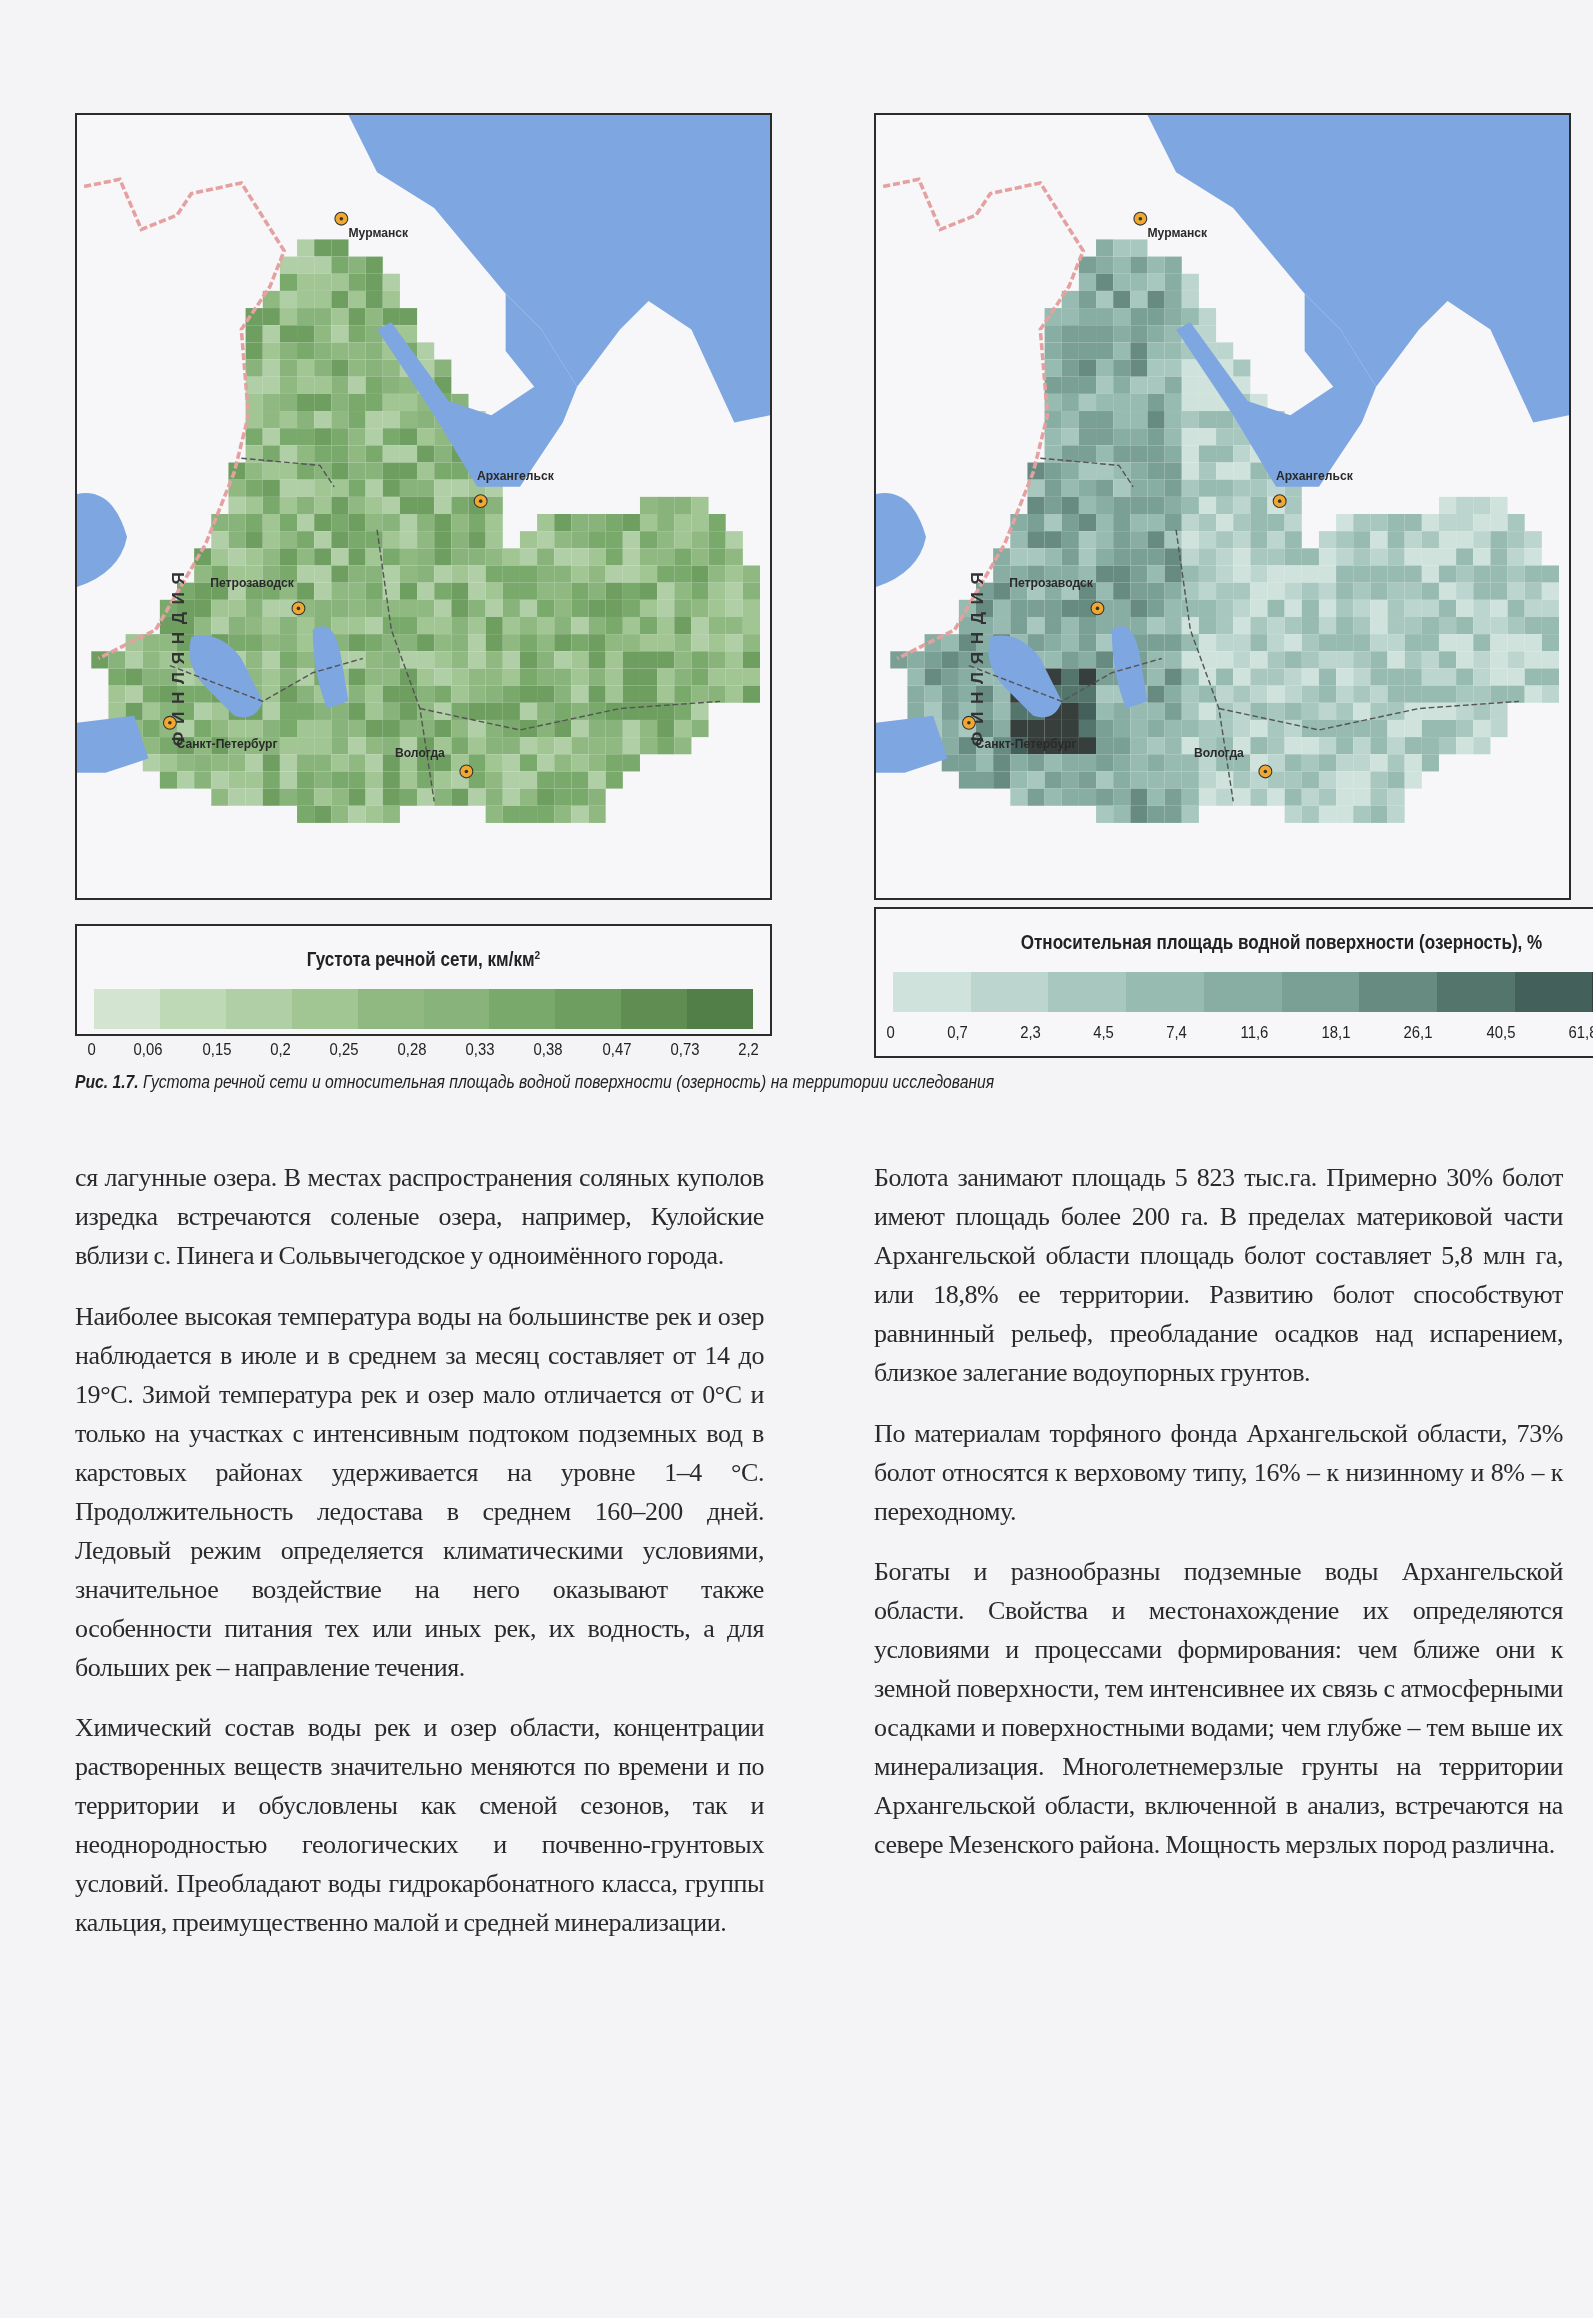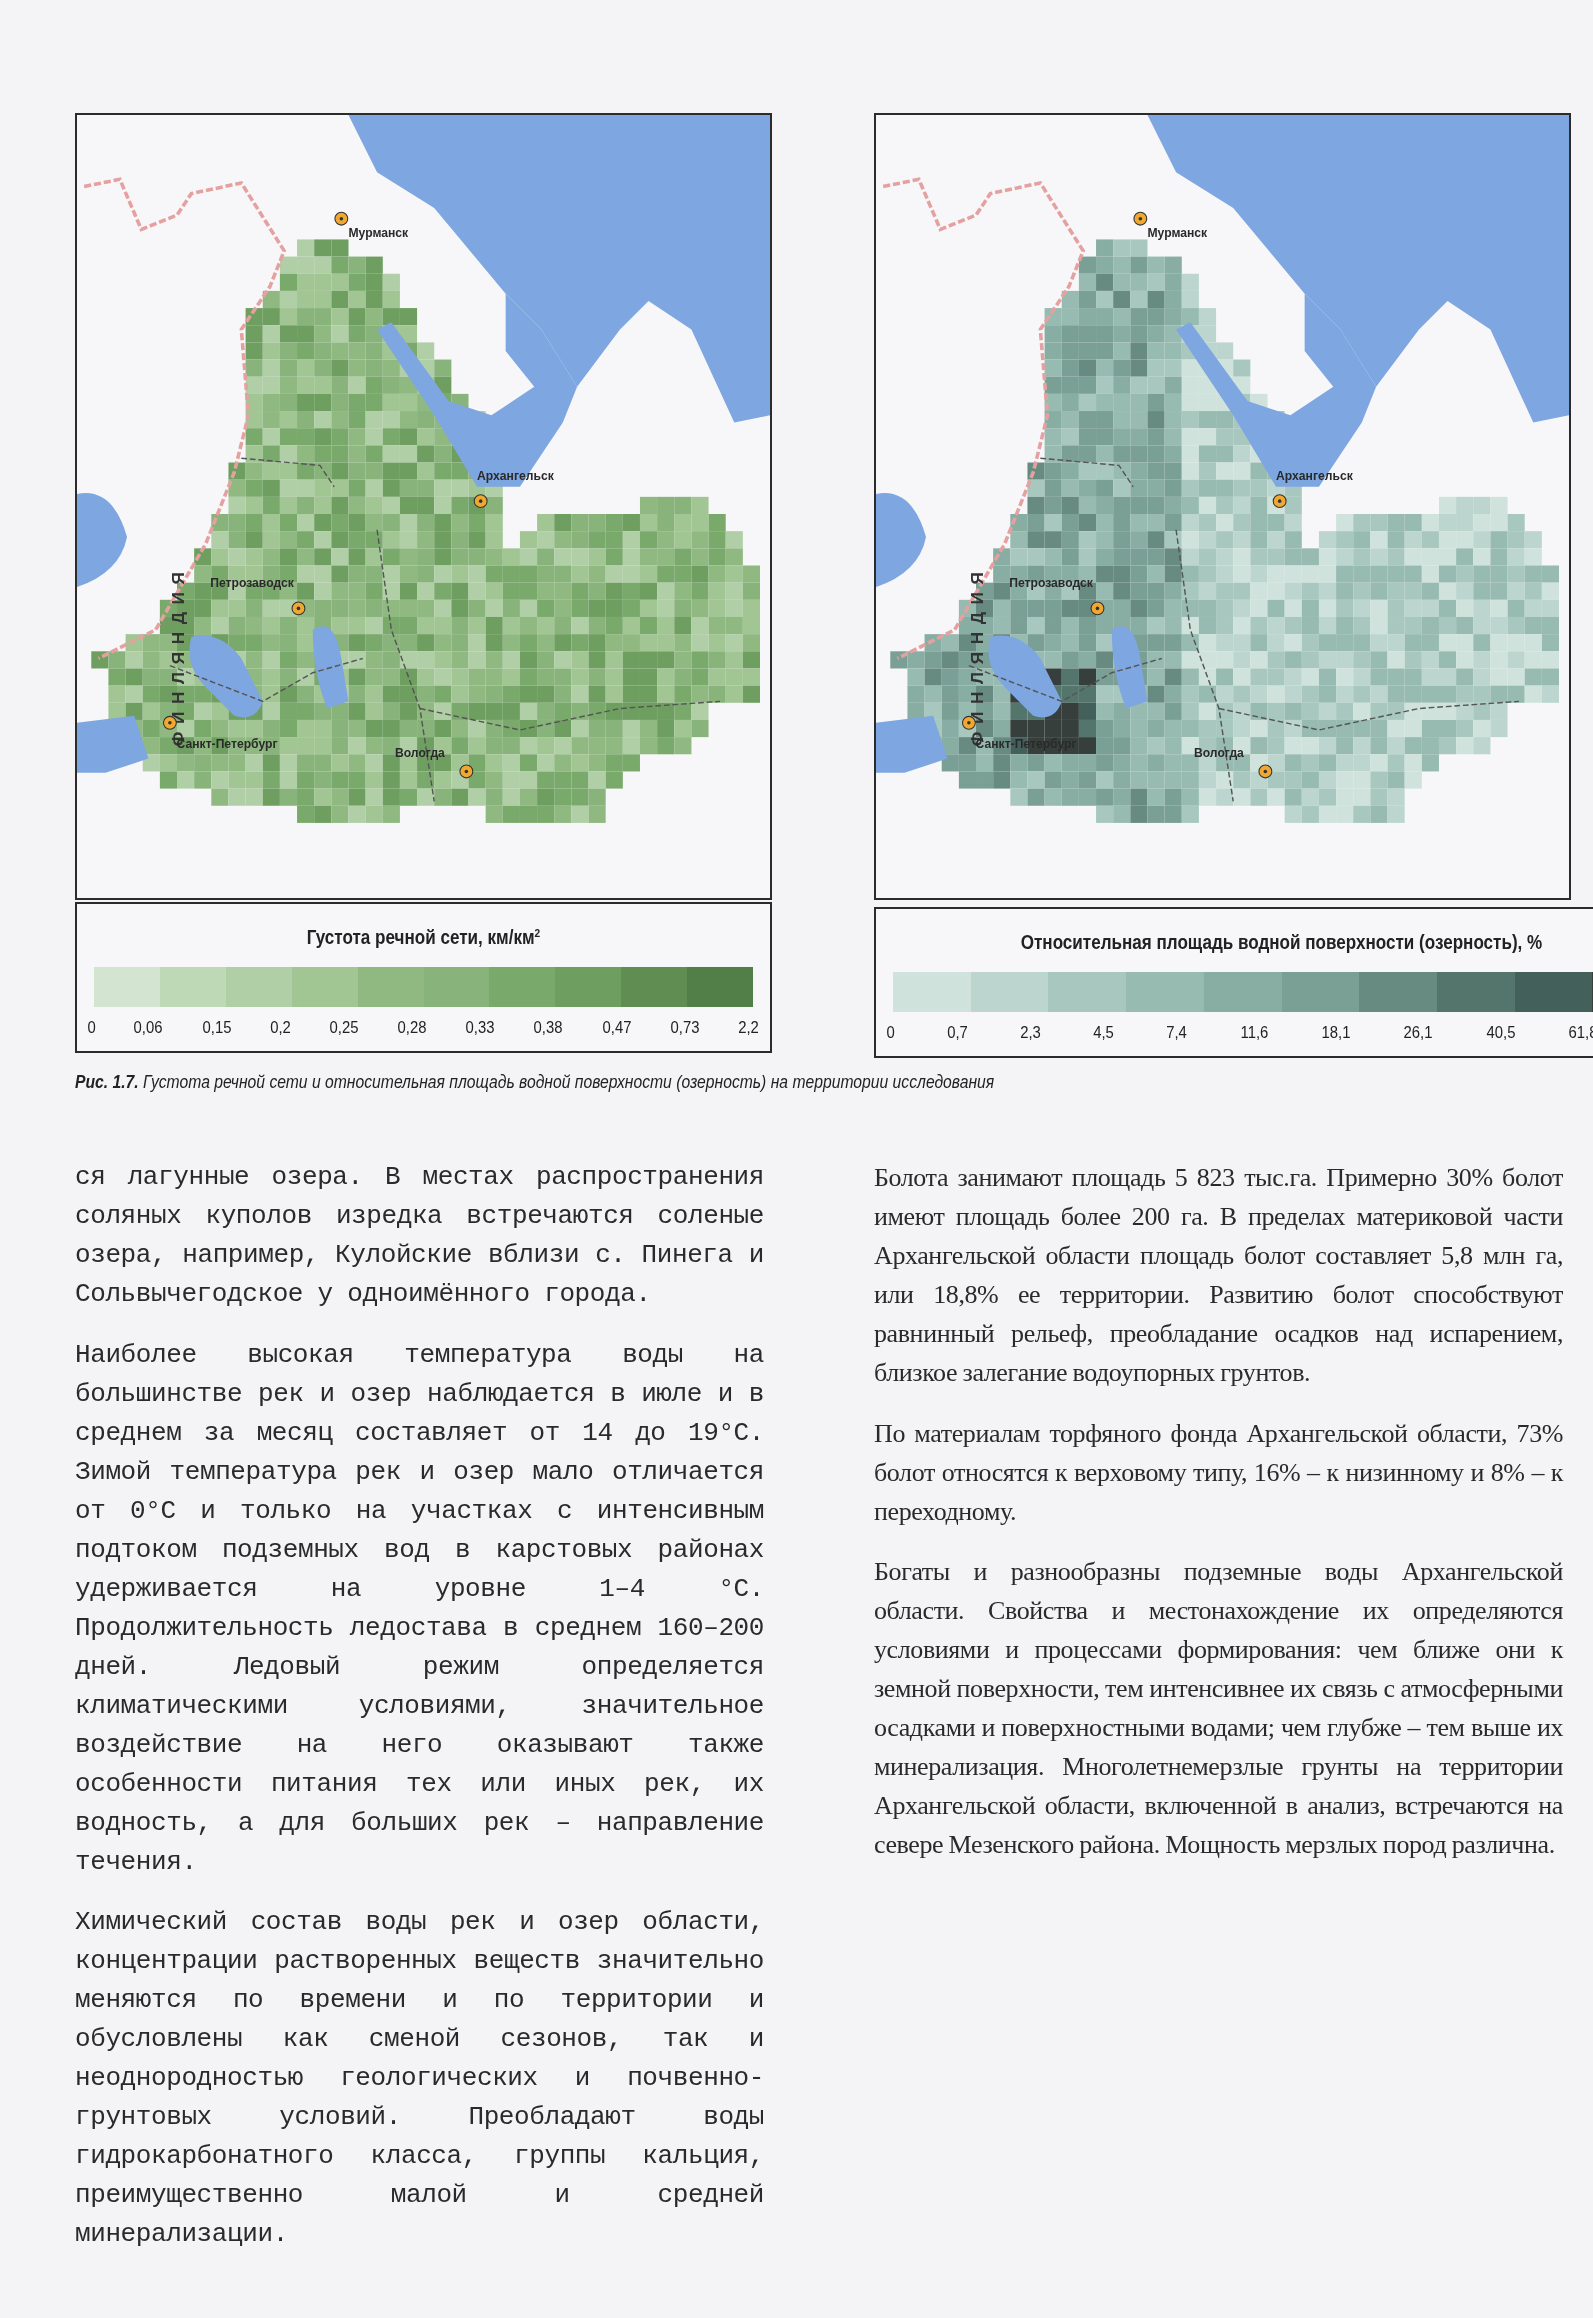--- a/index.html
+++ b/index.html
@@ -7,42 +7,42 @@
     width:1594px; height:2319px; background:#f4f4f6; position:relative; overflow:hidden;
     font-family:"Liberation Serif", serif; color:#2a2a2a;
   }
   .panel { position:absolute; border:2.2px solid #2b2b2b; background:#f7f7f9; box-sizing:border-box; }
   #map-left  { left:75px; top:113px; width:697px; height:787px; }
   #map-right { left:874px; top:113px; width:697px; height:787px; }
   .map-svg { position:absolute; left:0; top:0; width:100%; height:100%; }
   .city-label { font-family:"Liberation Sans", sans-serif; font-weight:bold; font-size:17px; fill:#2a2a2a; }
   .country-label { font-family:"Liberation Sans", sans-serif; font-weight:bold; font-size:24px; fill:#333; letter-spacing:2px; }
 
-  #legend-left  { left:75px; top:902px; width:697px; height:151px; }
+  #legend-left  { left:75px; top:924px; width:697px; height:112px; }
   #legend-right { left:874px; top:907px; width:815px; height:151px; }
   .legend-title {
     position:absolute; left:0; right:0; top:21.6px; text-align:center;
     font-family:"Liberation Sans", sans-serif; font-weight:bold; font-size:19.4px; color:#222;
     transform:scaleX(0.88);
   }
   .legend-title sup { font-size:11.5px; }
   .legend-bar { position:absolute; left:17px; right:17px; top:63px; height:40px; display:flex; }
   .legend-bar .sw { flex:1; height:100%; }
   .legend-ticks { position:absolute; left:10px; right:10px; top:114px; height:23px; display:flex; justify-content:space-between; }
   .legend-ticks span { font-family:"Liberation Sans", sans-serif; font-size:16.5px; color:#222; transform:scaleX(0.9); display:inline-block; }
 
   #caption {
     position:absolute; left:75px; top:1071px; width:1438px;
     font-family:"Liberation Sans", sans-serif; font-style:italic; font-size:18.7px; color:#222;
     transform-origin:left top; transform:scaleX(0.84);
   }
   #caption b { font-weight:bold; }
 
   .col { position:absolute; top:1158px; width:689px; }
-  #col-left { left:75px;font-family:Liberation Mono, monospace; }
+  #col-left { left:75px; }
   #col-right { left:874px; }
   .para {
     font-size:26px; line-height:39px; text-align:justify; margin:0 0 21.6px 0;
     letter-spacing:-0.4px; word-spacing:-0.7px;
   }
 </style>
 </head>
 <body>
 
 <div class="panel" id="map-left">

